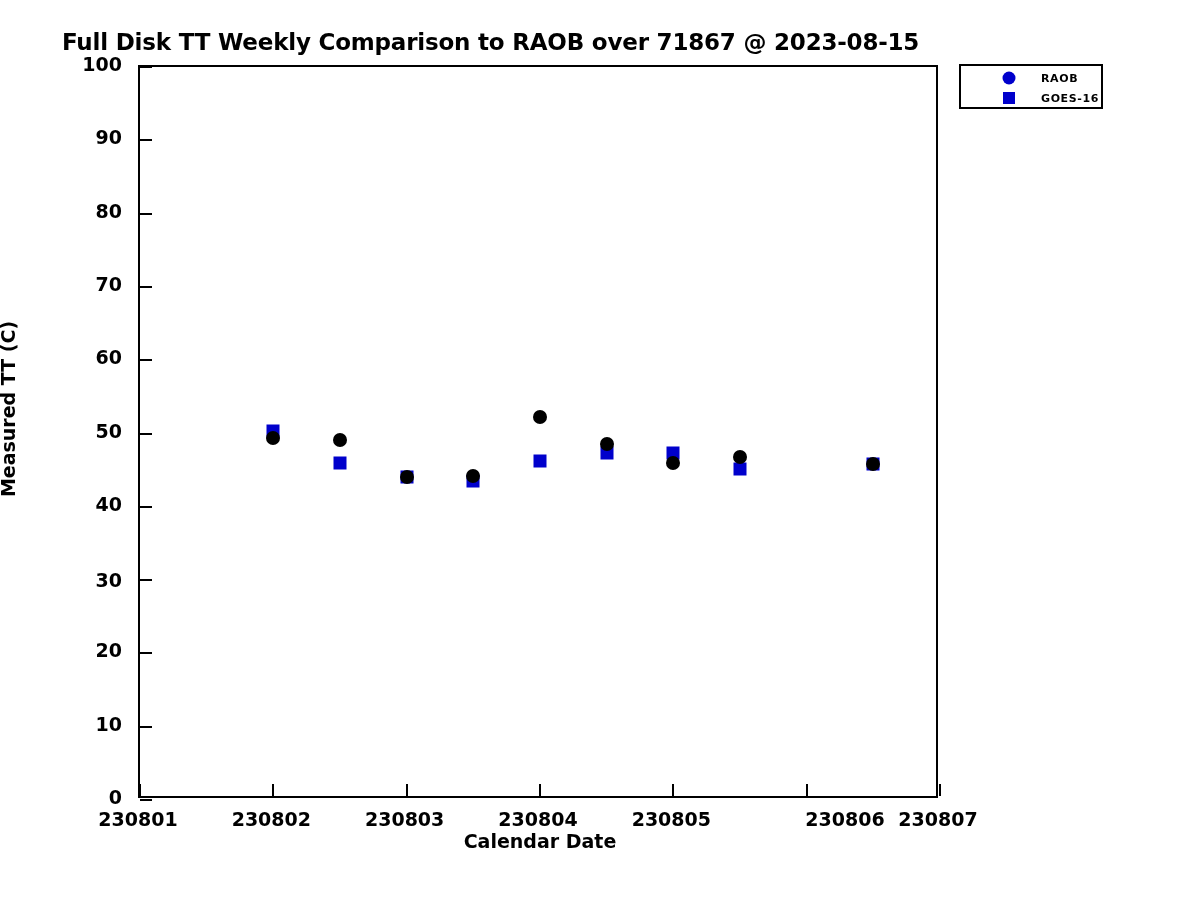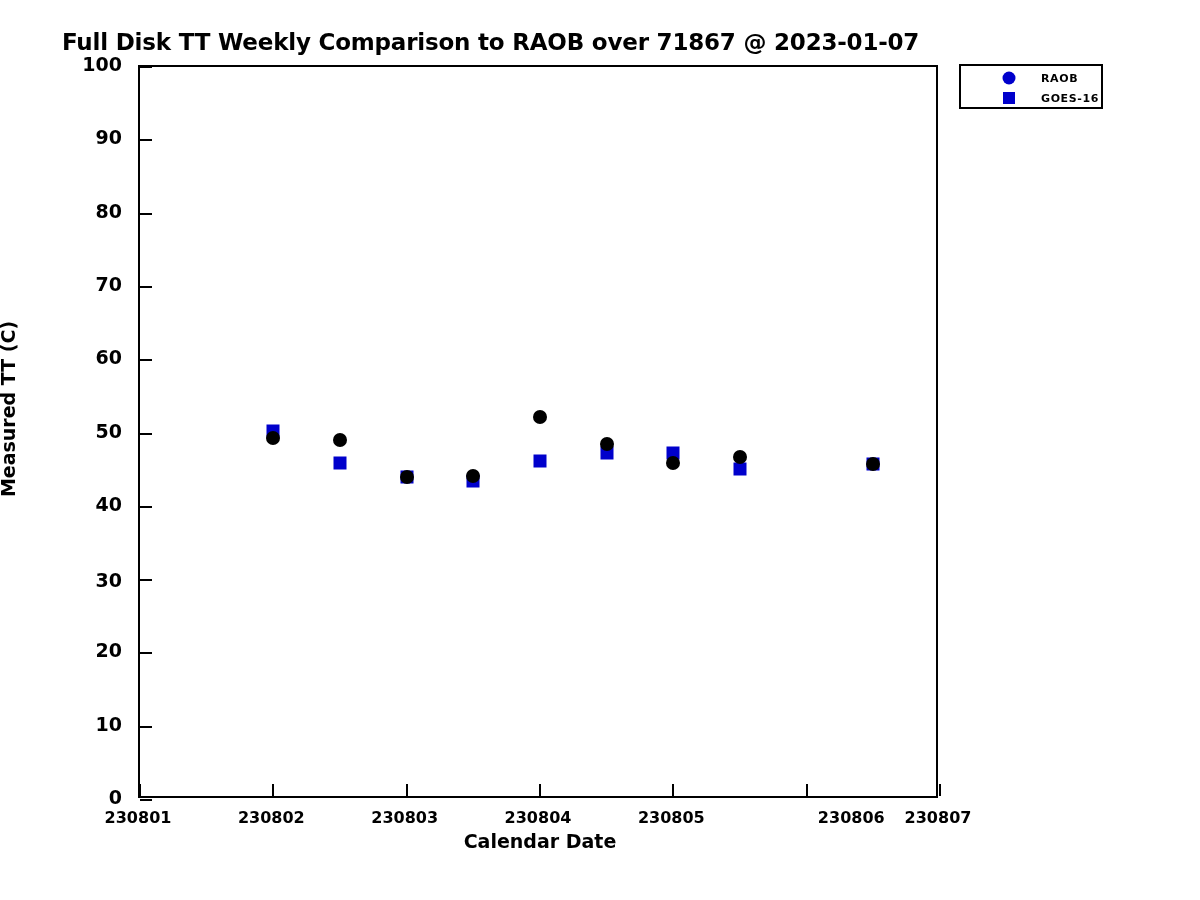--- a/index.html
+++ b/index.html
@@ -64,21 +64,21 @@
   }
   .xtick {
     position: absolute;
     bottom: 0px;
     height: 12px;
     width: 0;
     border-left: 2px solid #000;
   }
   .xtick-label {
     position: absolute;
-    font-size: 16px;
+    font-size: 19px;
     font-weight: bold;
     color: #000;
     white-space: nowrap;
     text-align: center;
     line-height: 1;
   }
   .xaxis-title {
     position: absolute;
     top: 830px;
     left: 0;
@@ -155,21 +155,21 @@
     color: #000;
     letter-spacing: 0.6px;
     white-space: nowrap;
   }
 </style>
 </head>
 <body>
 
 <div id="chart-root">
 
-  <div class="chart-title">Full Disk TT Weekly Comparison to RAOB over 71867 @ 2023-01-07</div>
+  <div class="chart-title">Full Disk TT Weekly Comparison to RAOB over 71867 @ 2023-08-15</div>
 
   <div class="yaxis-title">Measured TT (C)</div>
   <div class="xaxis-title">Calendar Date</div>
 
   <div id="plot-area">
     <div id="y-ticks">
         <div class="ytick" style="top: 732px;"></div>
         <div class="ytick" style="top: 658.7px;"></div>
         <div class="ytick" style="top: 585.4px;"></div>
         <div class="ytick" style="top: 512.1px;"></div>

